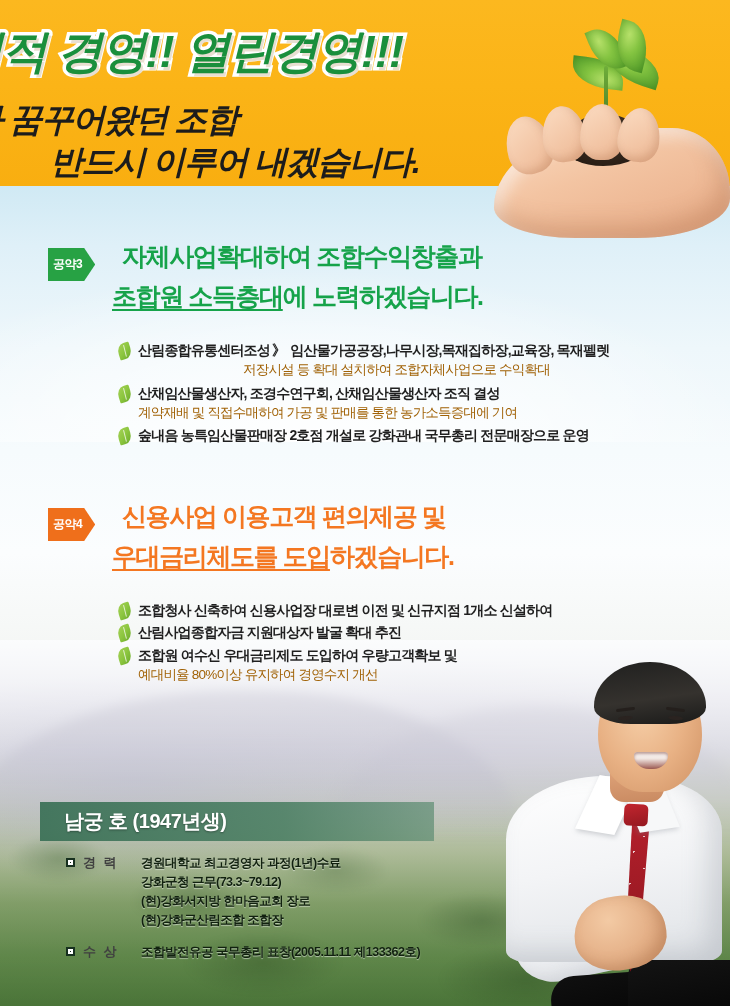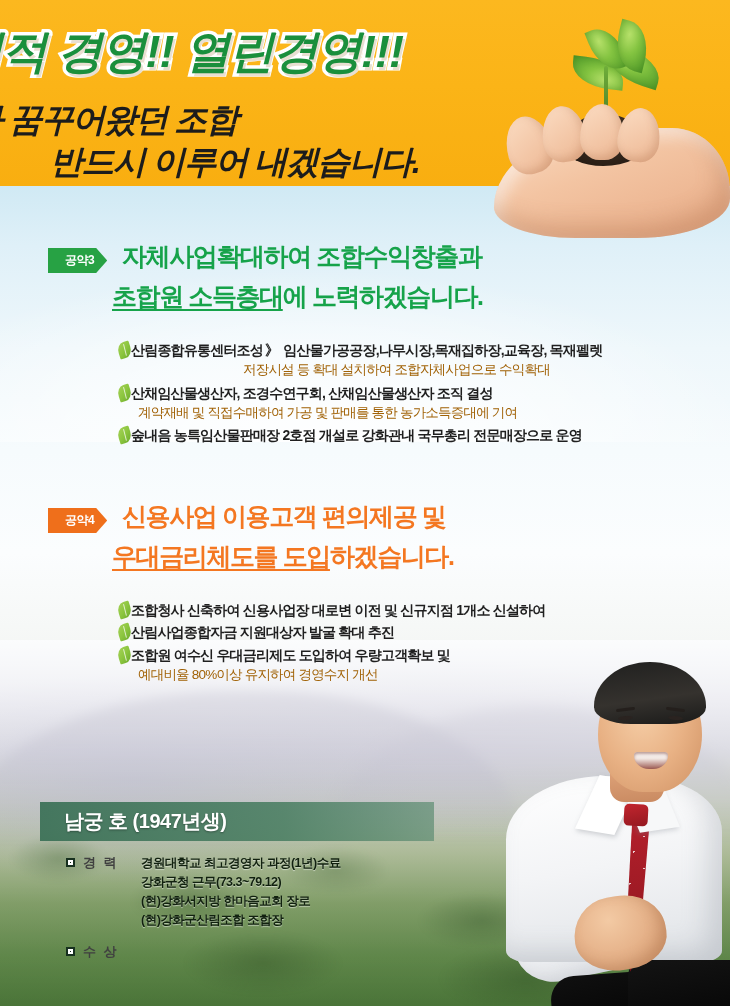--- a/index.html
+++ b/index.html
@@ -92,21 +92,21 @@
   .lf3 { left:116px; top:-2px; width:30px; height:46px; transform:rotate(-22deg); }
   .lf4 { left:140px; top:-6px; width:32px; height:48px; transform:rotate(14deg); }
 
   
   .pledge { position:absolute; left:0; width:730px; }
   #pledge3 { top:244px; }
   #pledge4 { top:504px; }
 
   .badge {
     position:absolute; left:48px; top:4px;
-    height:25px; padding:0 13px 0 17px;
+    height:33px; padding:0 13px 0 5px;
     display:flex; align-items:center;
     font-size:12px; font-weight:bold; color:#fff; letter-spacing:-.5px;
     clip-path:polygon(0 0, calc(100% - 11px) 0, 100% 50%, calc(100% - 11px) 100%, 0 100%);
   }
   .badge.g { background:#27a244; }
   .badge.o { background:#ef6f1b; }
 
   .p-title {
     position:absolute; left:122px; top:-4px;
     font-size:25px; font-weight:bold; letter-spacing:-1.4px; white-space:nowrap;
@@ -118,21 +118,21 @@
   .g-txt { color:#16a34a; }
   .o-txt { color:#f47721; }
   .uline { text-decoration:underline; text-decoration-thickness:2px; text-underline-offset:4px; }
 
   
   .bullets { position:absolute; left:118px; width:600px; }
   #b3 { top:96px; }
   #b4 { top:96px; }
 
   .bullet-row { position:relative; margin-bottom:2px; }
-  .bullet-lead { display:flex; align-items:flex-start; }
+  .bullet-lead { display:flex; align-items:center; gap:7px; }
   .leaf-bullet {
     flex:0 0 auto; width:13px; height:16px; margin-top:2px;
     background:linear-gradient(140deg,#a8d25a 0%,#8cc63f 50%,#6aa82b 100%);
     border-radius:60% 8% 60% 8%;
     transform:rotate(-18deg);
     position:relative;
   }
   .leaf-bullet::after {
     content:""; position:absolute; left:50%; top:12%;
     width:1px; height:76%; background:rgba(255,255,255,.75);
@@ -456,16 +456,19 @@
         <div class="pval">경원대학교 최고경영자 과정(1년)수료</div>
         <div class="pval">강화군청 근무(73.3~79.12)</div>
         <div class="pval">(현)강화서지방 한마음교회 장로</div>
         <div class="pval">(현)강화군산림조합 조합장</div>
       </span>
     </div>
 
     <div class="prow award-gap">
       <span class="psq"></span>
       <span class="plabel">수 상</span>
+      <span class="pvals">
+        <div class="pval">조합발전유공 국무총리 표창(2005.11.11 제133362호)</div>
+      </span>
     </div>
   </div>
 
 </div>
 
 </body></html>

